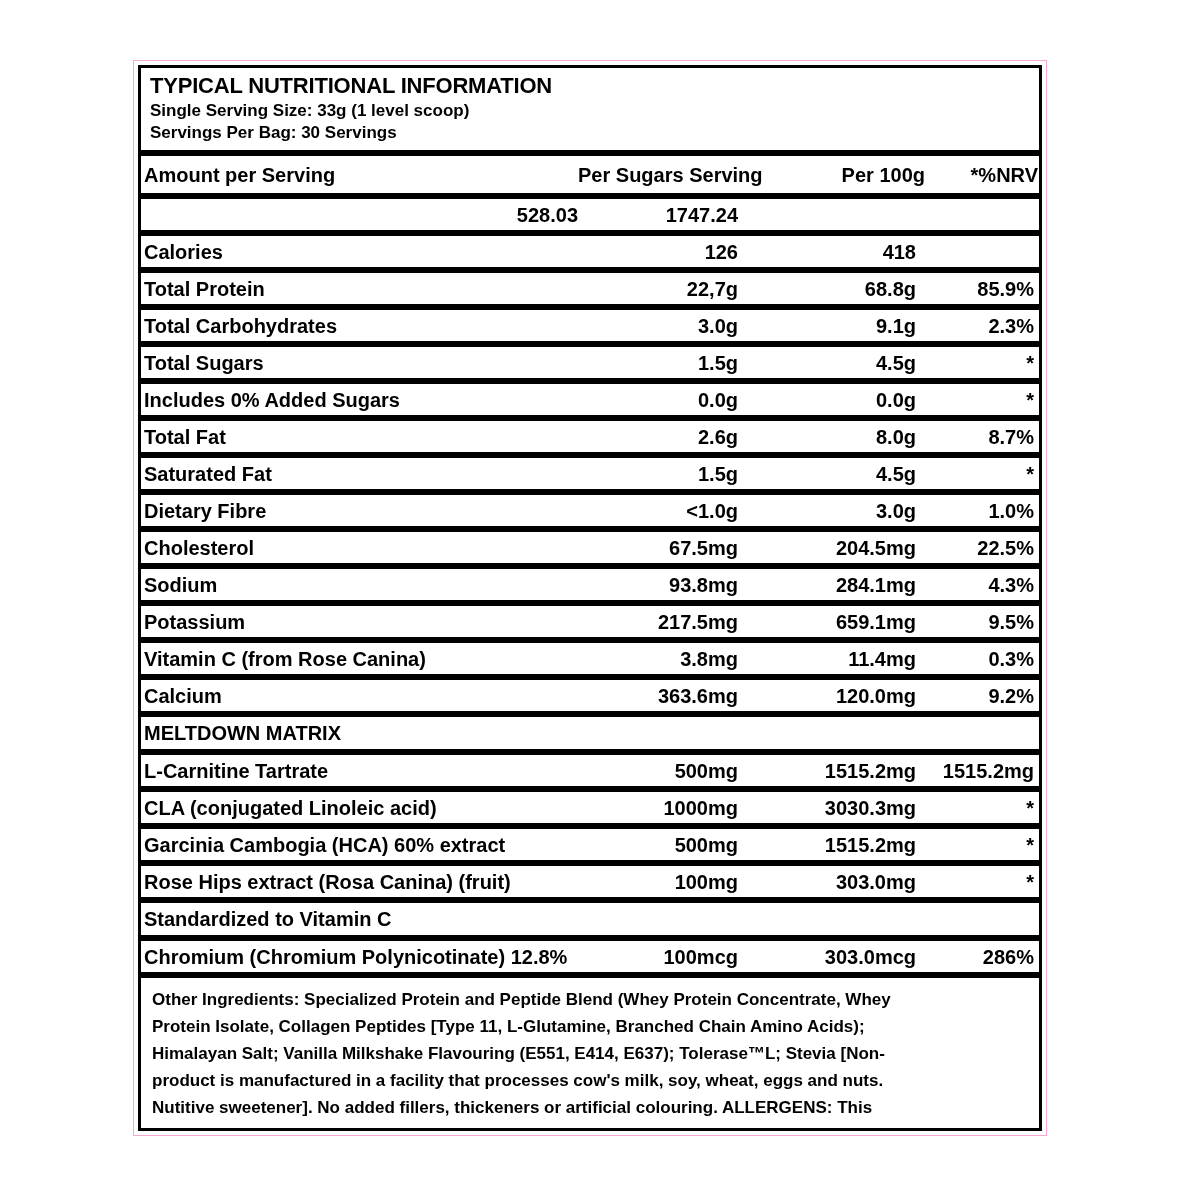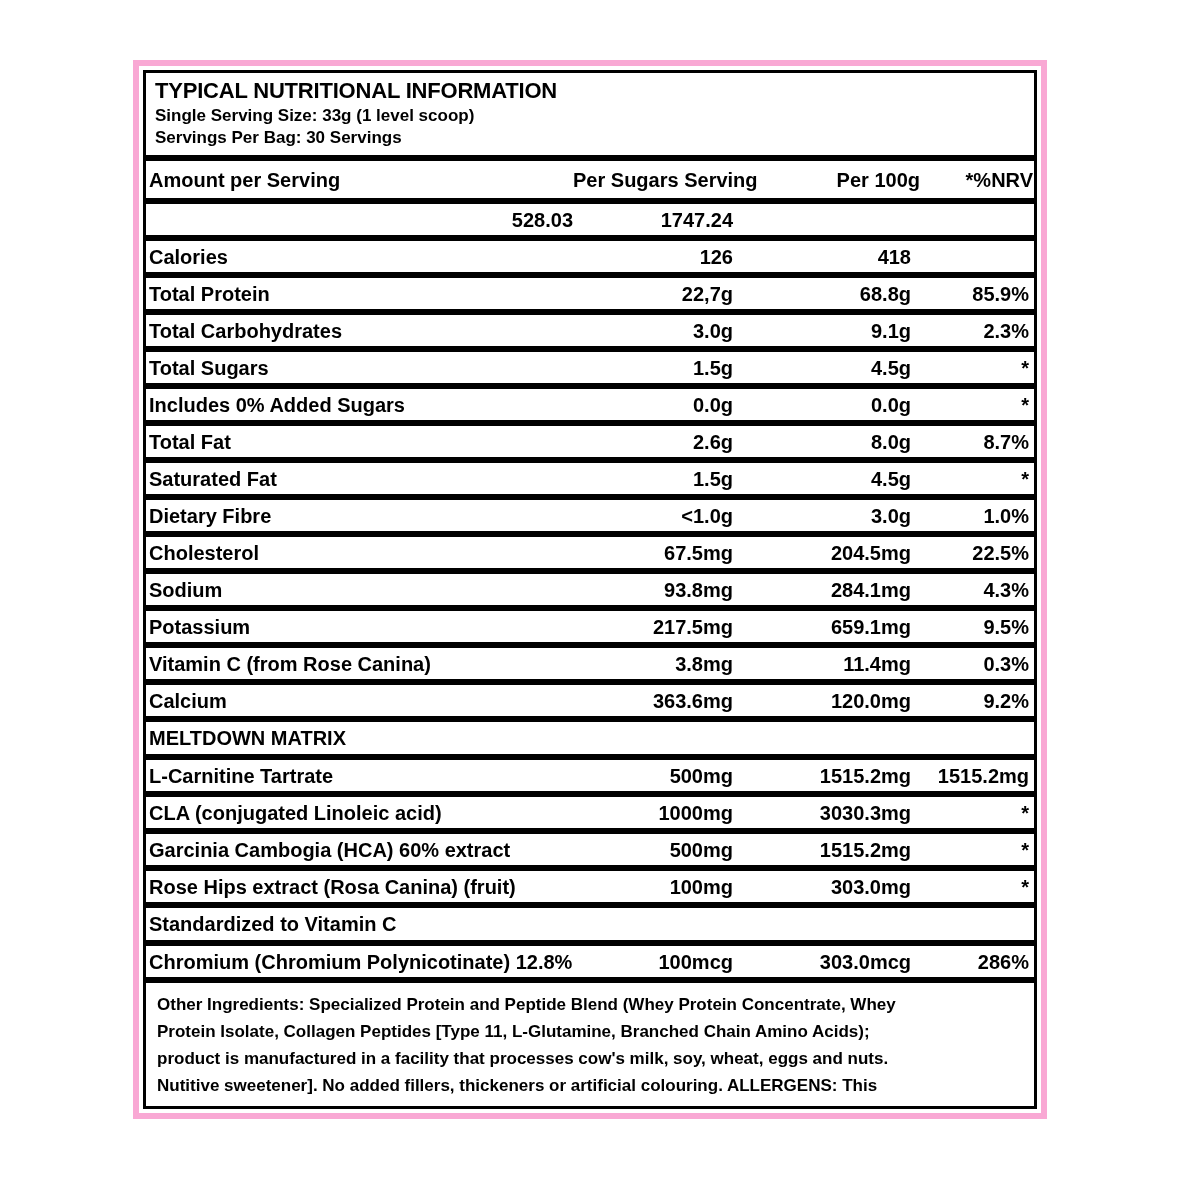--- a/index.html
+++ b/index.html
@@ -14,21 +14,21 @@
     height: 1200px;
     background: #ffffff;
     overflow: hidden;
   }
   .label-frame {
     position: absolute;
     left: 133px;
     top: 60px;
     width: 914px;
     box-sizing: border-box;
-    border: 6px solid #f9a8d4;
+    border: 1px solid #f9a8d4;
     padding: 4px;
     background: #ffffff;
   }
   .stack {
     border: 3px solid #000000;
     background: #000000;
     display: flex;
     flex-direction: column;
     gap: 6px;
   }
@@ -224,19 +224,20 @@
         </div>
         <div class="box grid-row data-row">
           <div class="cell name">Chromium (Chromium Polynicotinate) 12.8%</div>
           <div class="cell num">100mcg</div>
           <div class="cell num">303.0mcg</div>
           <div class="cell num">286%</div>
         </div>
         <div class="box footer-box">
         <div class="footer-line">Other Ingredients: Specialized Protein and Peptide Blend (Whey Protein Concentrate, Whey</div>
         <div class="footer-line">Protein Isolate, Collagen Peptides [Type 11, L-Glutamine, Branched Chain Amino Acids);</div>
+        <div class="footer-line">Himalayan Salt; Vanilla Milkshake Flavouring (E551, E414, E637); Tolerase™L; Stevia [Non-</div>
         <div class="footer-line">product is manufactured in a facility that processes cow's milk, soy, wheat, eggs and nuts.</div>
         <div class="footer-line">Nutitive sweetener]. No added fillers, thickeners or artificial colouring. ALLERGENS: This</div>
       </div>
 
     </div>
   </div>
 </div>
 
 </body></html>

